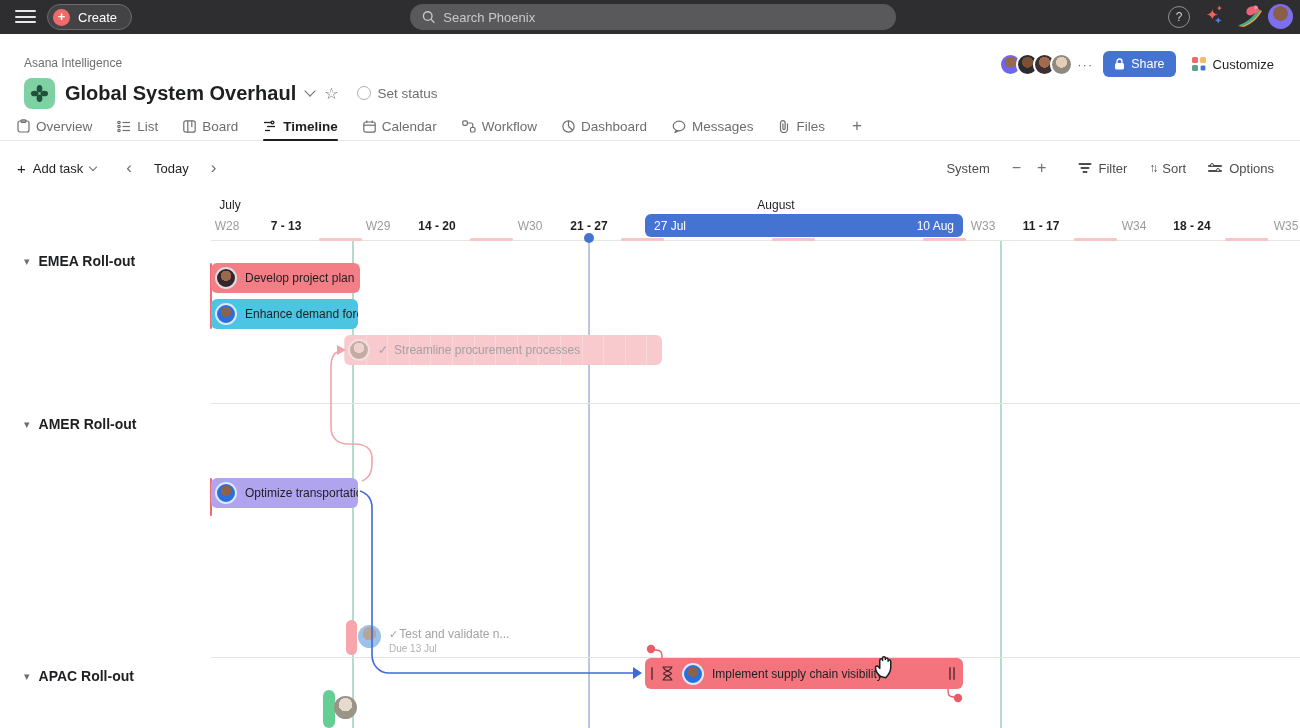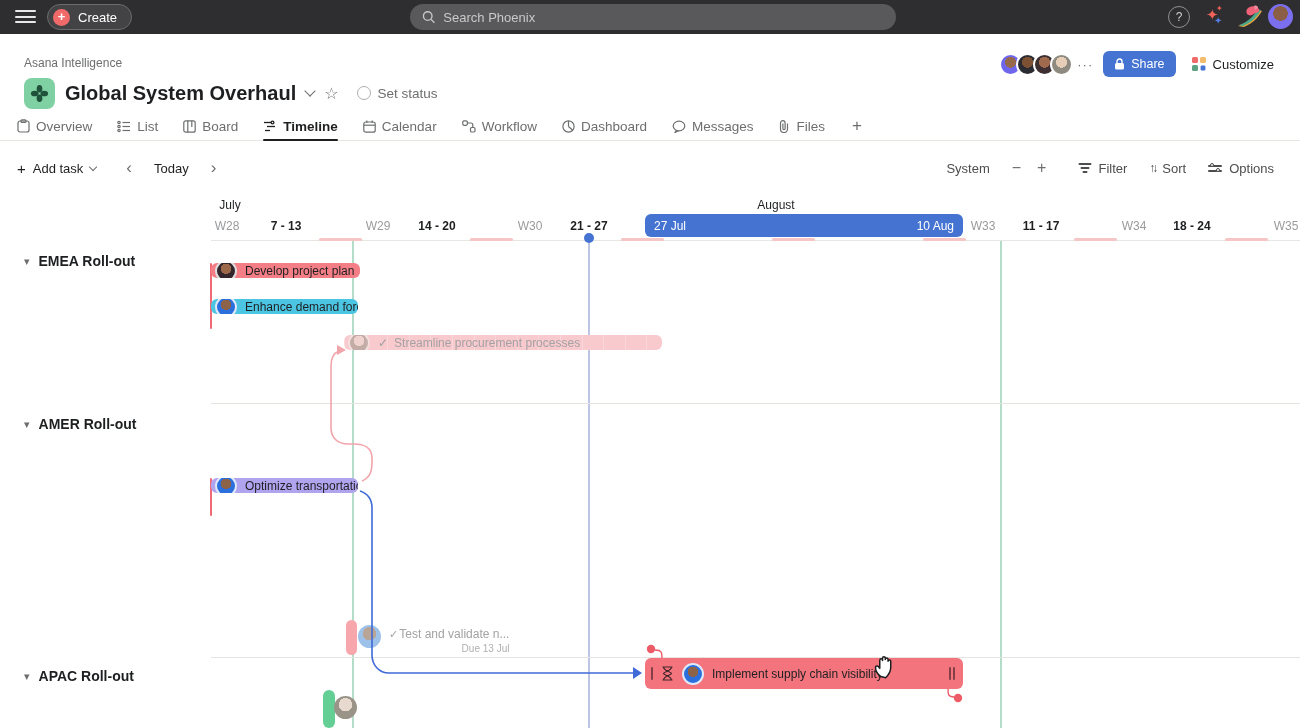--- a/index.html
+++ b/index.html
@@ -93,21 +93,21 @@
 
   
   .vline{position:absolute;top:241px;width:1.5px;height:487px}
   .vline.green{background:#b3ddc9}
   .vline.today{background:#bcc6e4}
   .section-divider{position:absolute;left:211px;width:1089px;height:1px;background:#e6e4e1}
   .section-row{position:absolute;left:24px;display:flex;align-items:center;gap:9px;cursor:pointer}
   .caret{font-size:11px;color:#6d6e6f}
   .section-name{font-size:14px;font-weight:bold;color:#1e1f21}
 
-  .bar{position:absolute;height:15px;border-radius:6px;display:flex;align-items:center;gap:8px;padding:0 4px;overflow:hidden;white-space:nowrap;cursor:pointer;z-index:3}
+  .bar{position:absolute;height:30px;border-radius:6px;display:flex;align-items:center;gap:8px;padding:0 4px;overflow:hidden;white-space:nowrap;cursor:pointer;z-index:3}
   .bar .av{width:22px;height:22px;border-radius:50%;border:2px solid rgba(255,255,255,.85);flex:none}
   .bar span{font-size:12px;color:#1e1f21}
   .bar-develop{left:211px;top:263px;width:149px;background:#f47e86}
   .bar-enhance{left:211px;top:299px;width:147px;background:#4cc5e3}
   .bar-streamline{left:344px;top:335px;width:318px;background:#f8c9cd;background-image:repeating-linear-gradient(90deg,rgba(255,255,255,.25) 0 1px,transparent 1px 21.6px)}
   .bar-streamline .av{opacity:.55}
   .bar-streamline span{color:#a3a2a4}
   .bar-optimize{left:211px;top:478px;width:147px;background:#b1a4ef}
   .bar-implement{left:645px;top:658px;width:318px;height:31px;background:#f4747e;z-index:4}
   .av-1{background:radial-gradient(circle at 50% 38%,#9c684a 0 36%,#33262c 37% 100%)}
@@ -119,21 +119,21 @@
 
   .drag-handle{width:2px;height:13px;background:rgba(40,20,25,.55);border-radius:1px;flex:none}
   .drag-handle.dbl{box-shadow:4px 0 0 rgba(40,20,25,.55);margin-right:4px}
   .milestone-pill{position:absolute;border-radius:6px;z-index:3}
   .pill-test{left:346px;top:620px;width:11px;height:35px;background:#f7a6ab}
   .pill-provide{left:323px;top:690px;width:12px;height:38px;background:#63cf94}
   .task-float{position:absolute;display:flex;align-items:flex-start;gap:8px;z-index:3}
   .task-float .av{width:23px;height:23px;border-radius:50%;flex:none}
   .tf-test{left:358px;top:625px}
   .tf-test .txt{font-size:12px;color:#a3a2a4;margin-top:2px}
-  .tf-test .due{font-size:10px;color:#b0afb1;text-align:right;margin-top:2px}
+  .tf-test .due{font-size:10px;color:#b0afb1;text-align:left;margin-top:2px}
   .tf-test .av{opacity:.55}
   .tf-provide{left:334px;top:696px}
   .tf-provide .txt{font-size:12.5px;color:#1e1f21;font-weight:bold;margin-top:2px}
   .tf-provide .due{font-size:10px;color:#6d6e6f;text-align:center;margin-top:2px}
 
   .dep-svg{position:absolute;left:0;top:0;z-index:5;pointer-events:none}
   .hand-cursor{position:absolute;left:872px;top:650px;z-index:10}
 </style>
 </head>
 <body>

